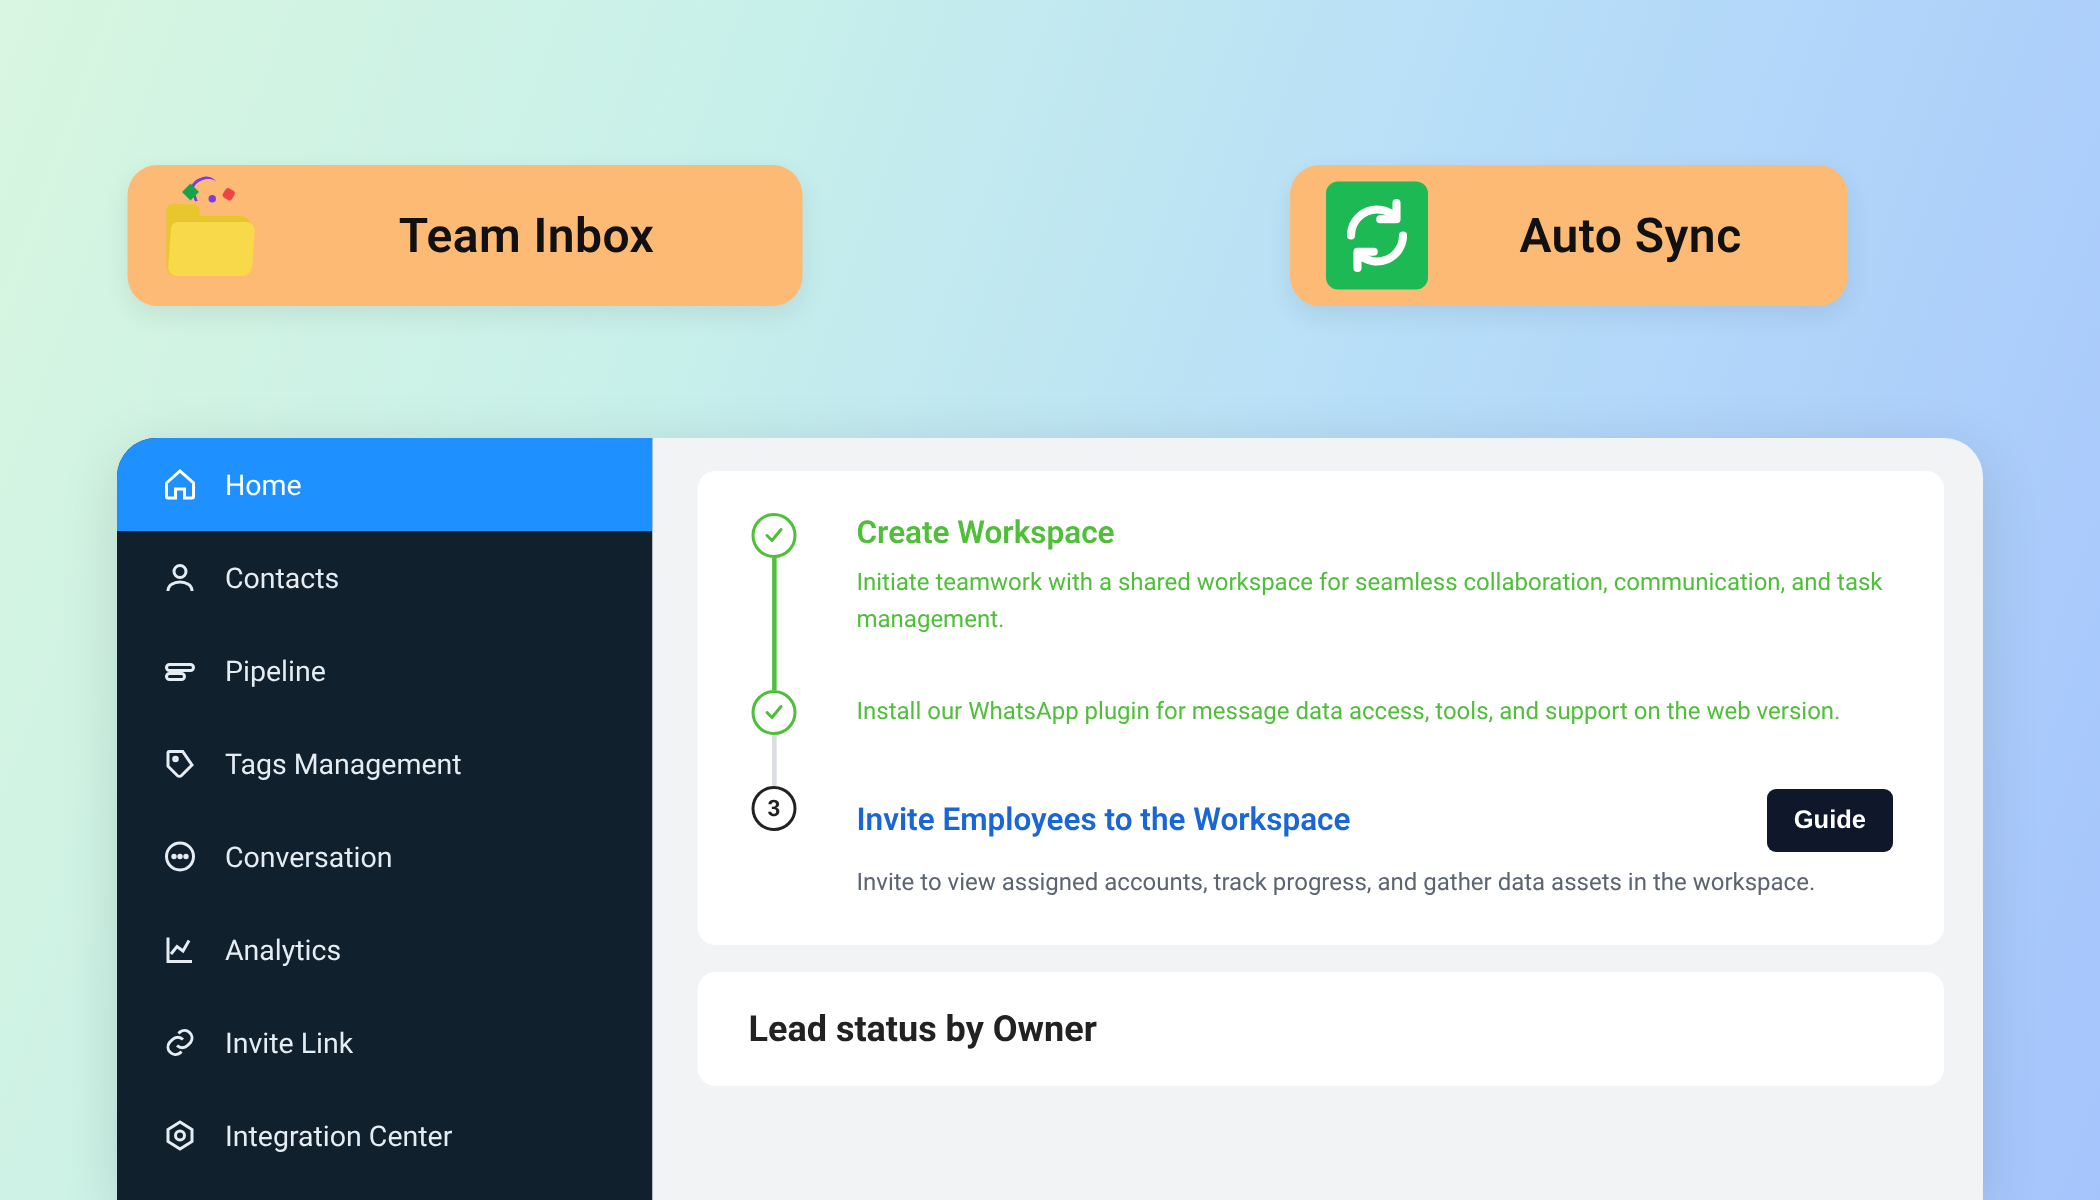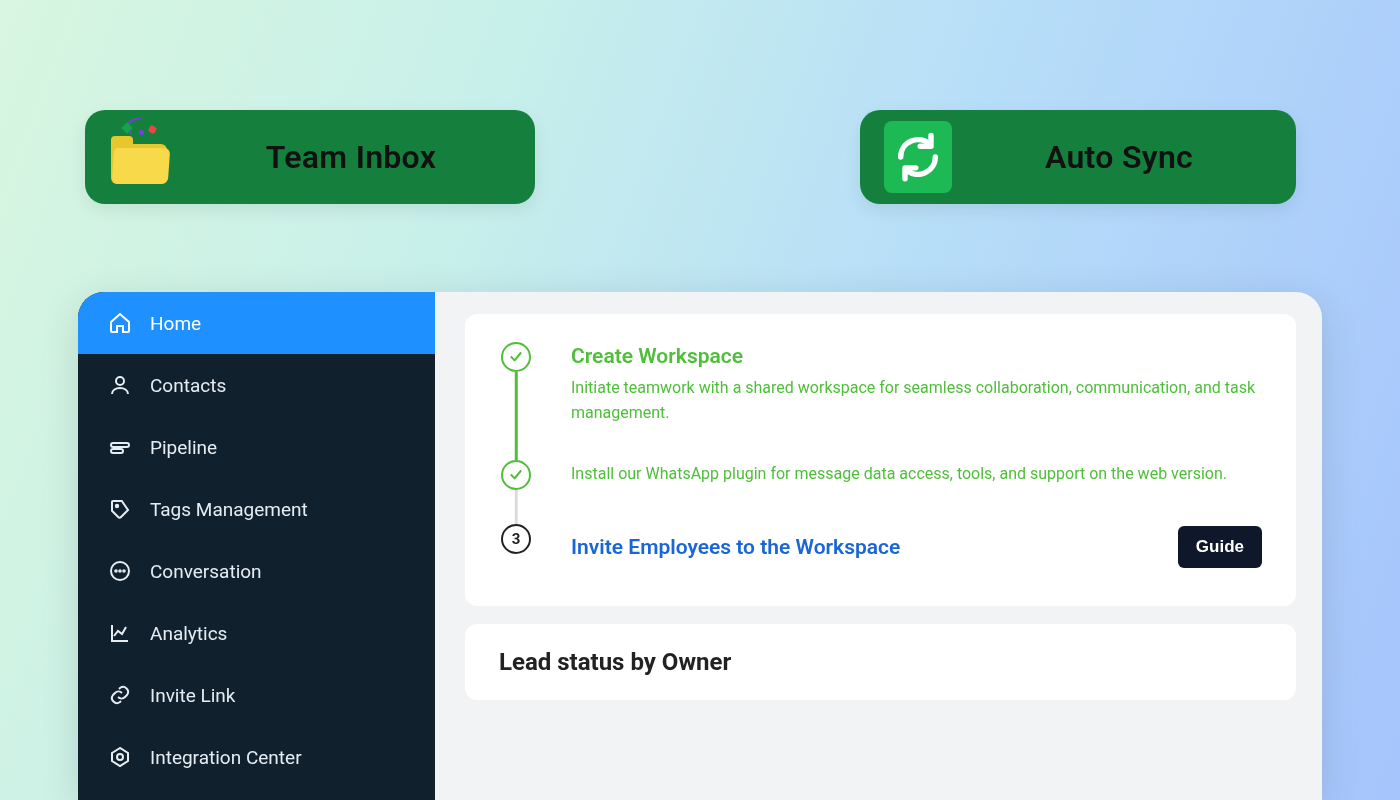--- a/index.html
+++ b/index.html
@@ -5,30 +5,30 @@
   * { box-sizing: border-box; margin: 0; padding: 0; }
   html, body { width: 1400px; height: 800px; overflow: hidden; font-family: -apple-system, BlinkMacSystemFont, "Segoe UI", Roboto, Helvetica, Arial, sans-serif; }
   body {
     background: linear-gradient(110deg, #d8f6e0 0%, #c8f0ea 30%, #b7def8 60%, #a5c4fc 100%);
     position: relative;
   }
 
   
   .feature-card {
     position: absolute;
-    background: #15803d;
+    background: #fdba74;
     border-radius: 20px;
     box-shadow: 0 6px 18px rgba(0,0,0,0.08);
     display: flex;
     align-items: center;
     gap: 30px;
     padding: 18px 40px 18px 24px;
   }
   .feature-card.left { left: 85px; top: 110px; width: 450px; }
-  .feature-card.right { left: 860px; top: 110px; width: 436px; }
+  .feature-card.right { left: 860px; top: 110px; width: 372px; }
   .feature-card .icon-slot { width: 68px; height: 58px; display:flex; align-items:center; justify-content:center; position:relative; }
   .feature-card .label { font-size: 32px; font-weight: 650; color:#111; letter-spacing:.3px; flex:1; text-align:center; }
 
   
   .inbox-ill { position:relative; width:68px; height:58px; }
   .inbox-ill .folder-back { position:absolute; left:2px; top:16px; width:56px; height:40px; background:#e8c62d; border-radius:6px; }
   .inbox-ill .folder-tab { position:absolute; left:2px; top:8px; width:22px; height:14px; background:#e8c62d; border-radius:4px 4px 0 0; }
   .inbox-ill .folder-front { position:absolute; left:4px; top:20px; width:56px; height:36px; background:#f7d949; border-radius:4px 6px 6px 6px; transform:skewX(-4deg); }
   .inbox-ill .spark1 { position:absolute; left:14px; top:-4px; width:8px; height:8px; background:#16a34a; transform:rotate(45deg); }
   .inbox-ill .spark2 { position:absolute; left:40px; top:-2px; width:7px; height:7px; background:#ef4444; border-radius:2px; transform:rotate(30deg); }
@@ -216,20 +216,21 @@
 
       <div class="step current" style="position:relative;">
         <div class="step-col">
           <div class="step-circle current">3</div>
         </div>
         <div class="step-body">
           <div class="step-title">
             <span>Invite Employees to the Workspace</span>
             <button class="guide-btn">Guide</button>
           </div>
+          <div class="step-desc">Invite to view assigned accounts, track progress, and gather data assets in the workspace.</div>
         </div>
 
       </div>
 
     </div>
 
     <div class="section2">
       <div class="section2-title">Lead status by Owner</div>
     </div>
   </div>

